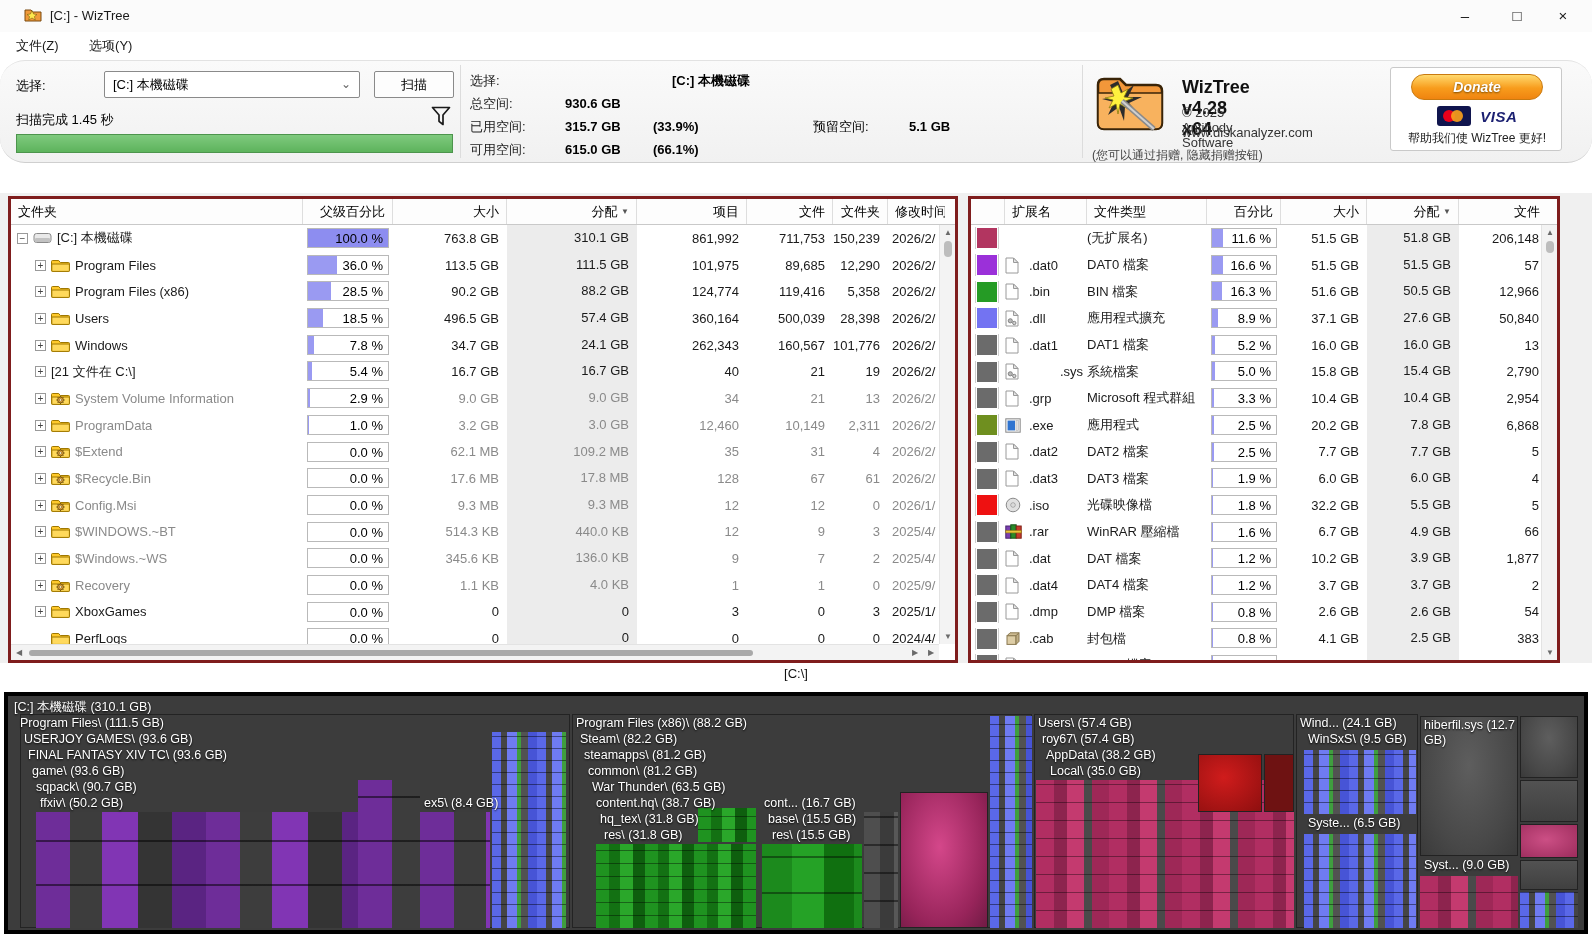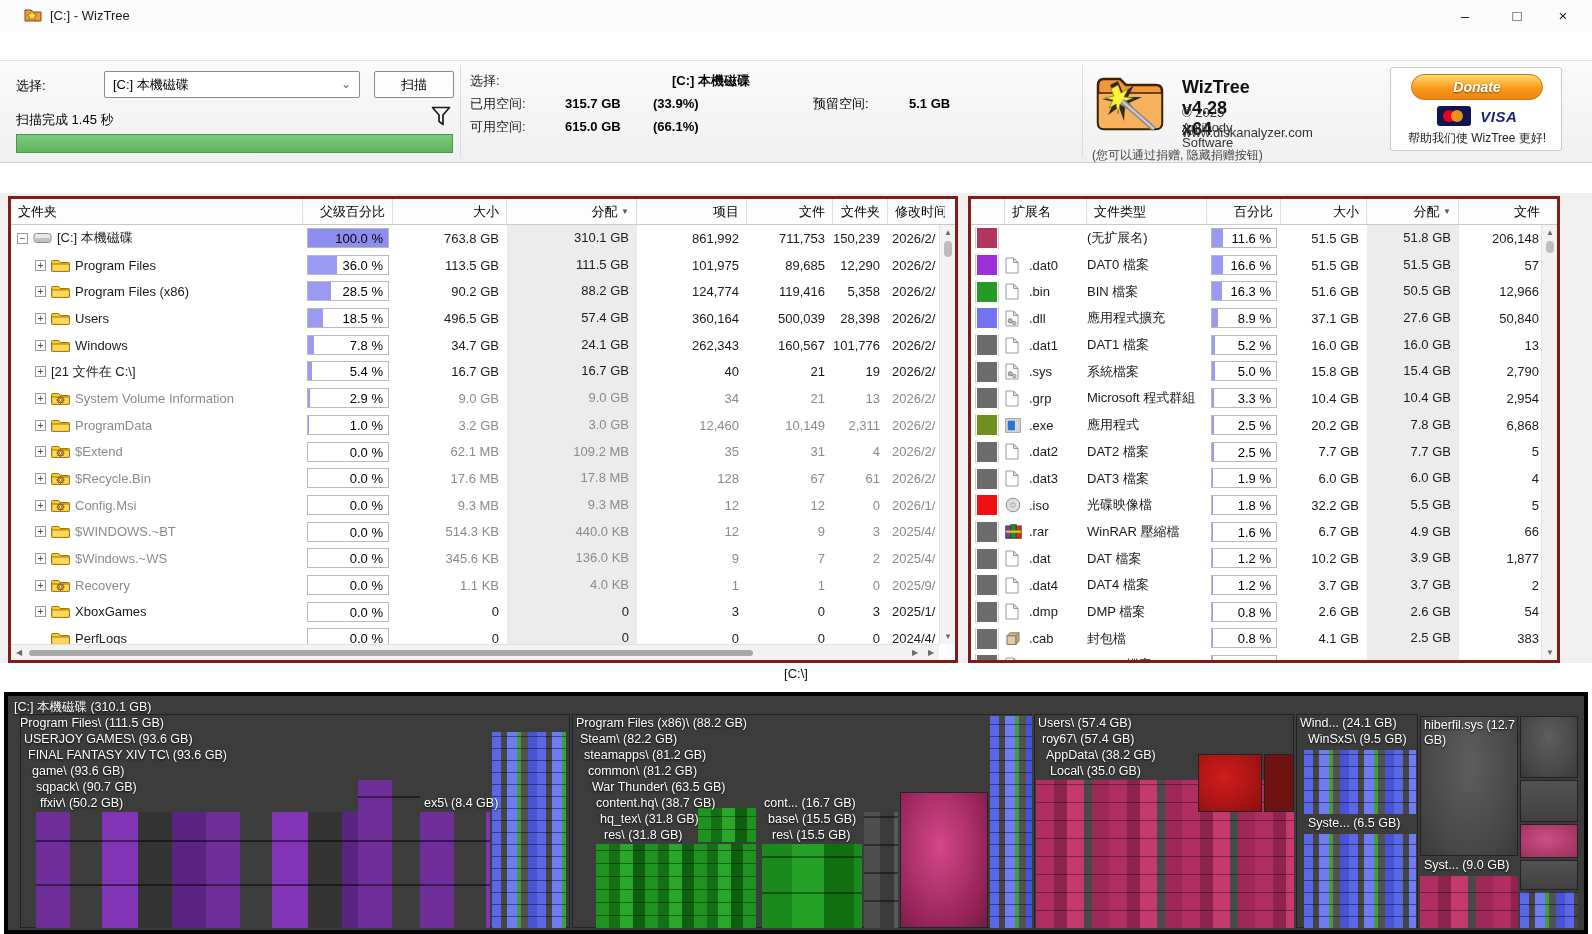--- a/index.html
+++ b/index.html
@@ -14,21 +14,21 @@
   .win-btn { position:absolute; top:0; width:46px; height:32px; text-align:center; line-height:32px;
     font-size:15px; color:#222; cursor:default; }
   .wb-min { right:104px; } .wb-max { right:52px; } .wb-close { right:6px; }
 
   
   .menubar { position:absolute; left:0; top:32px; width:1592px; height:28px; background:#fff; }
   .menu-item { display:inline-block; padding:5px 10px; font-size:13px; color:#1a1a1a; margin-left:6px; }
 
   
   .toolbar { position:absolute; left:0; top:60px; width:1592px; height:103px;
-    background:linear-gradient(#fafafa,#f1f1f1); border-top:1px solid #e2e2e2; border-bottom:1px solid #cfcfcf; }
+    background:linear-gradient(#fafafa,#f1f1f1); border-top:1px solid #e2e2e2; border-bottom:1px solid #cfcfcf;border-radius:25px; }
   .tb-sep { position:absolute; top:4px; bottom:4px; width:1px; background:#dcdcdc; }
   .sel-label { position:absolute; left:16px; top:16px; font-size:13px; }
   .drive-dd { position:absolute; left:104px; top:10px; width:256px; height:27px; background:#fff;
     border:1px solid #8a8a8a; border-radius:2px; font-size:13px; line-height:25px; padding-left:8px; }
   .dd-chevron { position:absolute; right:8px; top:0px; color:#666; font-size:12px; }
   .scan-btn { position:absolute; left:374px; top:10px; width:80px; height:27px; background:#fdfdfd;
     border:1px solid #8a8a8a; border-radius:2px; font-size:13px; text-align:center; line-height:25px; }
   .scan-status { position:absolute; left:16px; top:50px; font-size:13px; }
   .funnel { position:absolute; left:430px; top:44px; }
   .progress { position:absolute; left:16px; top:73px; width:437px; height:19px;
@@ -157,20 +157,24 @@
           <path d="M1 3 h6 l2 2 h8 v9 H1 z" fill="#f09a3a" stroke="#7a4a10"></path>
           <polygon points="8,3.5 9.6,7 13,7.5 10.4,9.6 11.3,13 8,11 4.7,13 5.6,9.6 3,7.5 6.4,7" fill="#ffe94d" stroke="#7a5a10" stroke-width="0.6"></polygon>
         </svg>
     </span>
     <span class="title-text">[C:]  - WizTree</span>
     <span class="win-btn wb-min">–</span>
     <span class="win-btn wb-max">□</span>
     <span class="win-btn wb-close">×</span>
   </div>
 
+  <div class="menubar">
+    <span class="menu-item">文件(Z)</span>
+    <span class="menu-item">选项(Y)</span>
+  </div>
 
   <div class="toolbar">
     <div class="tb-sep" style="left:460px"></div>
     <div class="tb-sep" style="left:1082px"></div>
     <span class="sel-label">选择:</span>
     <div class="drive-dd">
       <span>[C:] 本機磁碟</span>
       <span class="dd-chevron">⌄</span>
     </div>
     <div class="scan-btn">扫描</div>
@@ -183,20 +187,24 @@
     <div class="progress">
         <div class="pfill"></div>
       </div>
 
     <div class="summary">
       <div class="sum-row">
         <span class="sum-lbl">选择:</span>
         <span class="sum-sel">[C:]  本機磁碟</span>
       </div>
       <div class="sum-row">
+        <span class="sum-lbl">总空间:</span>
+        <span class="sum-val">930.6 GB</span>
+      </div>
+      <div class="sum-row">
         <span class="sum-lbl">已用空间:</span>
         <span class="sum-val">315.7 GB</span>
         <span class="sum-pct">(33.9%)</span>
         <span class="sum-lbl2">预留空间:</span>
         <span class="sum-val2">5.1 GB</span>
       </div>
       <div class="sum-row">
         <span class="sum-lbl">可用空间:</span>
         <span class="sum-val">615.0 GB</span>
         <span class="sum-pct">(66.1%)</span>
@@ -787,21 +795,21 @@
               </div>
             </div>
             <div class="cell num" style="width: 86px;">16.0 GB</div>
             <div class="cell num shade" style="width: 92px;">16.0 GB</div>
             <div class="cell num" style="width: 88px;">13</div>
           </div>
           <div class="trow">
             <div class="cell" style="width: 34px; display: flex; align-items: center;">
               <div class="swatch" style="background: linear-gradient(rgb(107, 107, 107), rgb(107, 107, 107)) rgb(107, 107, 107);"></div>
             </div>
-            <div class="cell tree-cell" style="width: 82px;">
+            <div class="cell tree-cell" style="width: 82px; gap: 31px;">
               <span class="ext-icon">
                 <svg width="14" height="17" viewBox="0 0 14 17">
                   <path d="M1 1 h7.5 L13 5.5 V16 H1 z" fill="#fff" stroke="#9a9a9a"></path>
                   <path d="M8.5 1 L13 5.5 H8.5 z" fill="#e4e4e4" stroke="#9a9a9a"></path>
                   <circle cx="5.3" cy="10.8" r="2.1" fill="#b9b9b9" stroke="#6e6e6e" stroke-width="0.8"></circle>
                   <circle cx="9.3" cy="13" r="1.7" fill="#d2d2d2" stroke="#6e6e6e" stroke-width="0.8"></circle>
                 </svg>
               </span>
               <span class="fname">.sys</span>
             </div>

